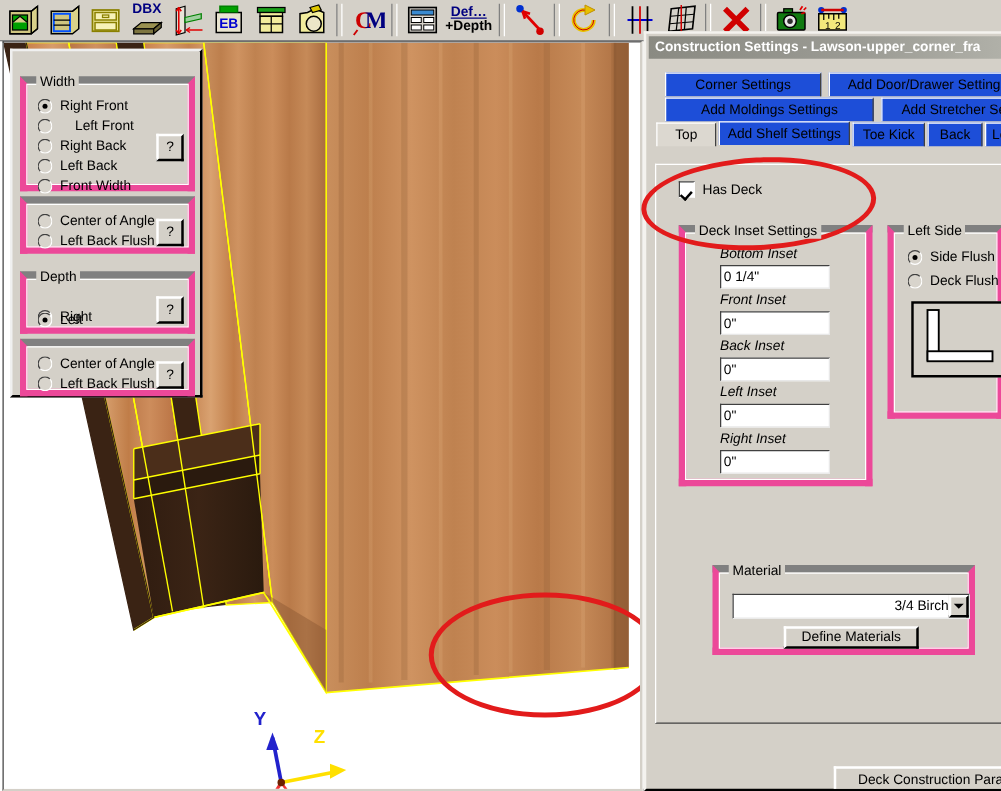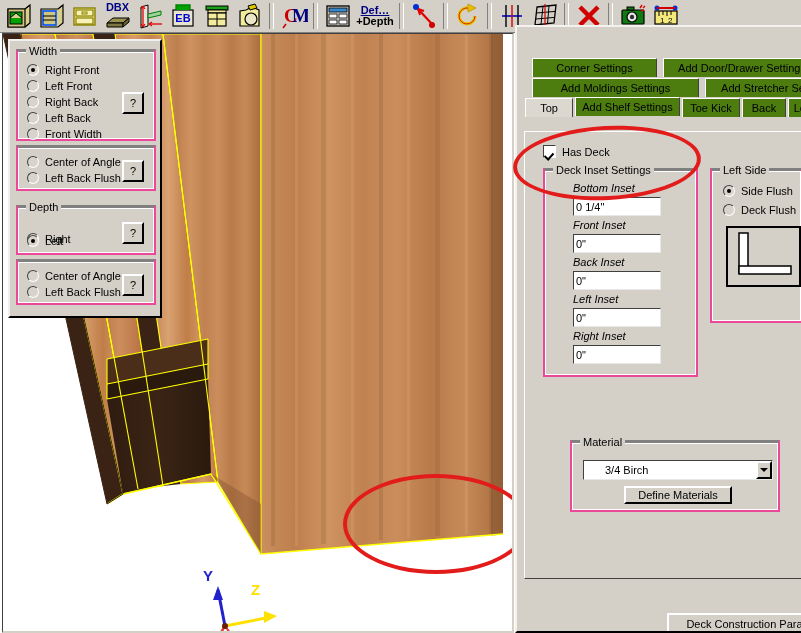--- a/index.html
+++ b/index.html
@@ -44,23 +44,24 @@
   .leftpanel{
     position:absolute;left:8px;top:39px;width:154px;height:279px;
     background:#d4d0c8;
     border:2px outset #f0f0f0;
     border-right-color:#404040;border-bottom-color:#404040;
     box-sizing:border-box;
     padding:0;
   }
   .grp{
     position:absolute;
-    border:3px solid #ec4899;
+    border:6px solid #ec4899;
     border-top-color:#808080;
     box-sizing:border-box;
+    margin-top:12px;
   }
   .grp::before{
     content:"";position:absolute;left:-1px;top:0px;right:-1px;bottom:-1px;
     border:1px solid #ffffff;pointer-events:none;
   }
   .grp > .lgd{
     position:absolute;top:-7px;left:7px;background:#d4d0c8;padding:0 3px;
     font-size:11px;color:#000;z-index:2;white-space:nowrap;
   }
   .radio-row{position:absolute;display:flex;align-items:center;height:14px;}
@@ -93,21 +94,21 @@
     color:#ffffff;
     font-size:11px;font-weight:bold;
     display:flex;align-items:center;
     padding-left:5px;
     box-sizing:border-box;
     white-space:nowrap;overflow:hidden;
   }
   .dlg-body{position:absolute;left:0;top:20px;right:0;bottom:0;}
   .tab{
     position:absolute;height:19px;
-    background:#4d7c0f;
+    background:#1d4ed8;
     border:1px solid #ffffff;
     border-right-color:#404040;border-bottom:none;
     box-sizing:border-box;
     font-size:11px;color:#000;
     display:flex;align-items:center;justify-content:center;
     white-space:nowrap;
     padding:0 4px;
   }
   .tabpage{
     position:absolute;left:7px;top:84px;right:-16px;bottom:52px;
@@ -159,21 +160,21 @@
     border:2px solid #000;box-sizing:border-box;
   }
   .combo{
     position:absolute;background:#ffffff;
     border:1px solid #808080;
     border-top-color:#404040;border-left-color:#404040;
     border-bottom-color:#e8e8e8;border-right-color:#e8e8e8;
     box-sizing:border-box;
     display:flex;align-items:center;
   }
-  .combo .val{font-size:11px;padding-left:21px;color:#000;flex:1;}
+  .combo .val{font-size:11px;padding-left:21px;color:#000;flex:1;text-align:right;}
   .combo .arrow{
     width:16px;height:100%;
     background:#d4d0c8;
     border:2px outset #ffffff;
     border-right-color:#404040;border-bottom-color:#404040;
     box-sizing:border-box;
     display:flex;align-items:center;justify-content:center;
     flex:0 0 auto;
   }
   .tri-down{
@@ -512,21 +513,21 @@
 
   <div class="leftpanel">
 
     <div class="grp" style="left:6px;top:8px;width:140px;height:92px;">
       <span class="lgd">Width</span>
 
       <div class="radio-row" style="left:8px;top:11px;">
         <span class="radio on"></span>
         <span class="lbl">Right Front</span>
       </div>
-      <div class="radio-row" style="left:8px;top:27px;">
+      <div class="radio-row" style="left:8px;top:27px;gap:12px;">
         <span class="radio"></span>
         <span class="lbl">Left Front</span>
       </div>
       <div class="radio-row" style="left:8px;top:43px;">
         <span class="radio"></span>
         <span class="lbl">Right Back</span>
       </div>
       <div class="radio-row" style="left:8px;top:59px;">
         <span class="radio"></span>
         <span class="lbl">Left Back</span>
@@ -572,20 +573,23 @@
       <div class="radio-row" style="left:8px;top:23px;">
         <span class="radio"></span>
         <span class="lbl">Left Back Flush</span>
       </div>
       <div class="pbtn" style="left:103px;top:12px;width:22px;height:22px;">?</div>
     </div>
   </div>
 
   <div class="dialog">
 
+    <div class="titlebar">
+      <span>Construction Settings - Lawson-upper_corner_fra</span>
+    </div>
 
     <div class="dlg-body">
 
       <div class="tab" style="left:15px;top:11px;width:125px;">Corner Settings</div>
       <div class="tab" style="left:146px;top:11px;width:158px;">Add Door/Drawer Settings</div>
 
       <div class="tab" style="left:15px;top:31px;width:167px;">Add Moldings Settings</div>
       <div class="tab" style="left:188px;top:31px;width:116px;">Add Stretcher Se</div>
 
       <div class="tab" style="left:8px;top:51px;width:48px;background:#dcd8d0;">Top</div>

